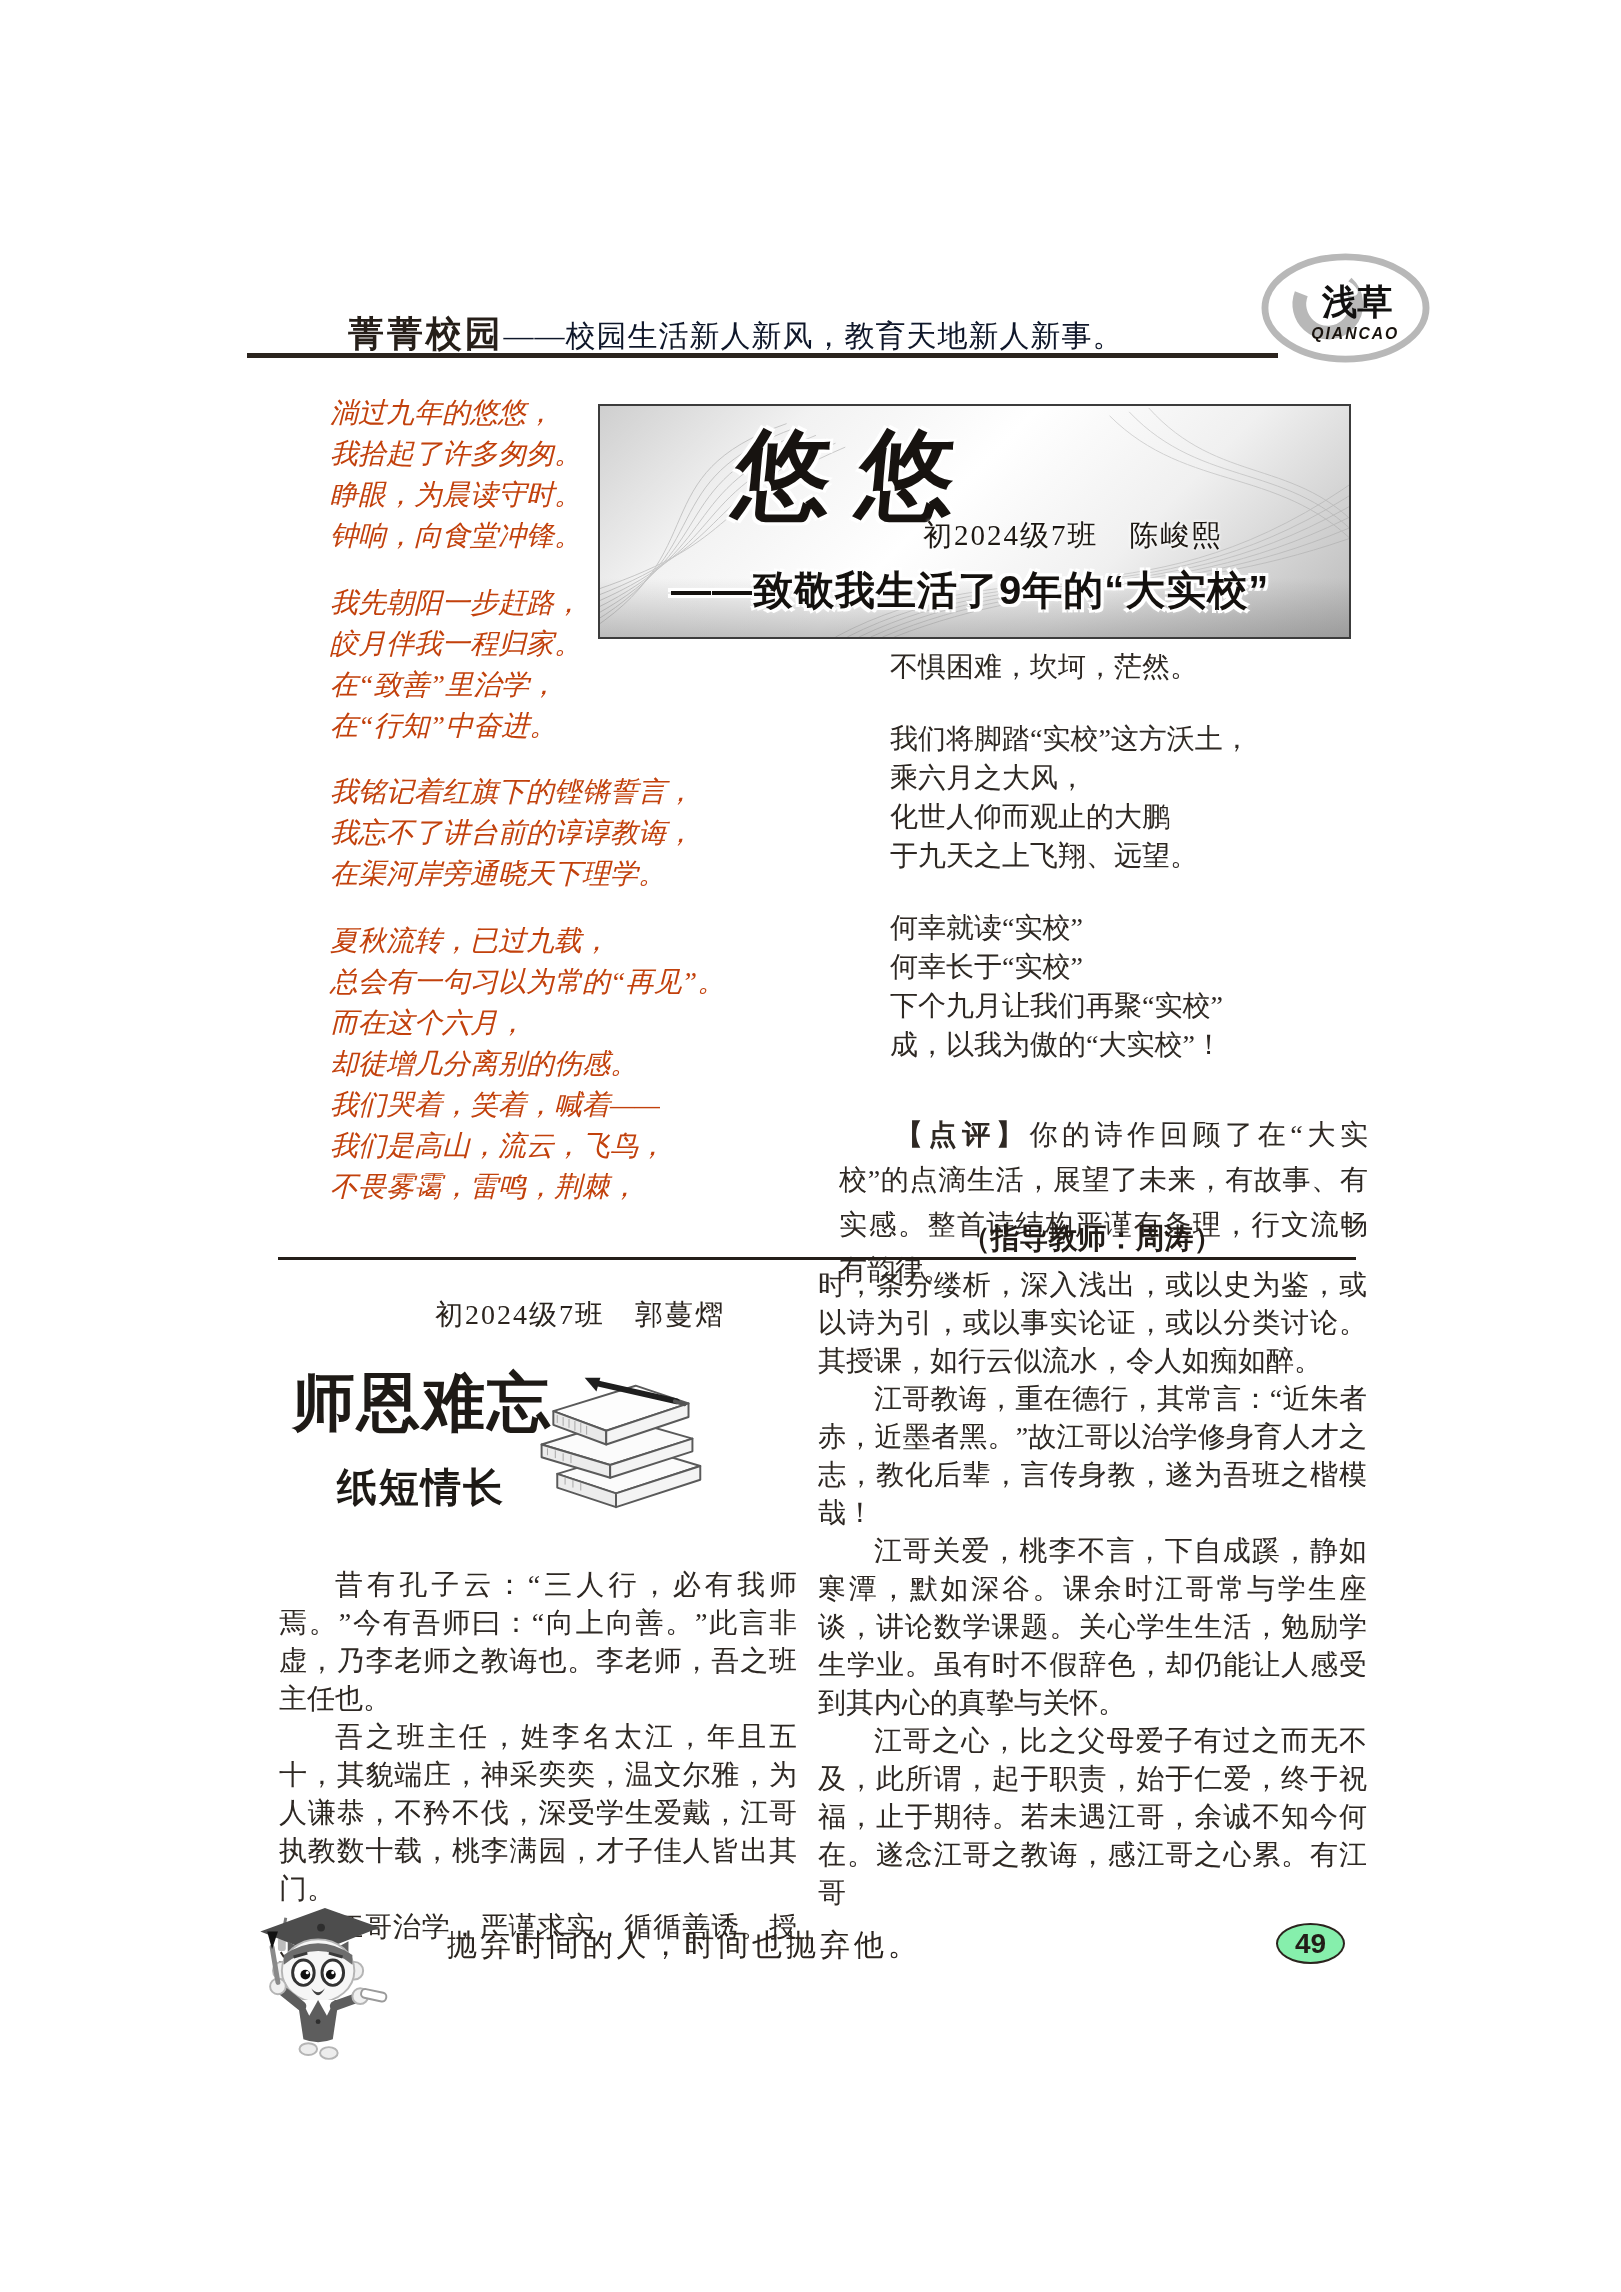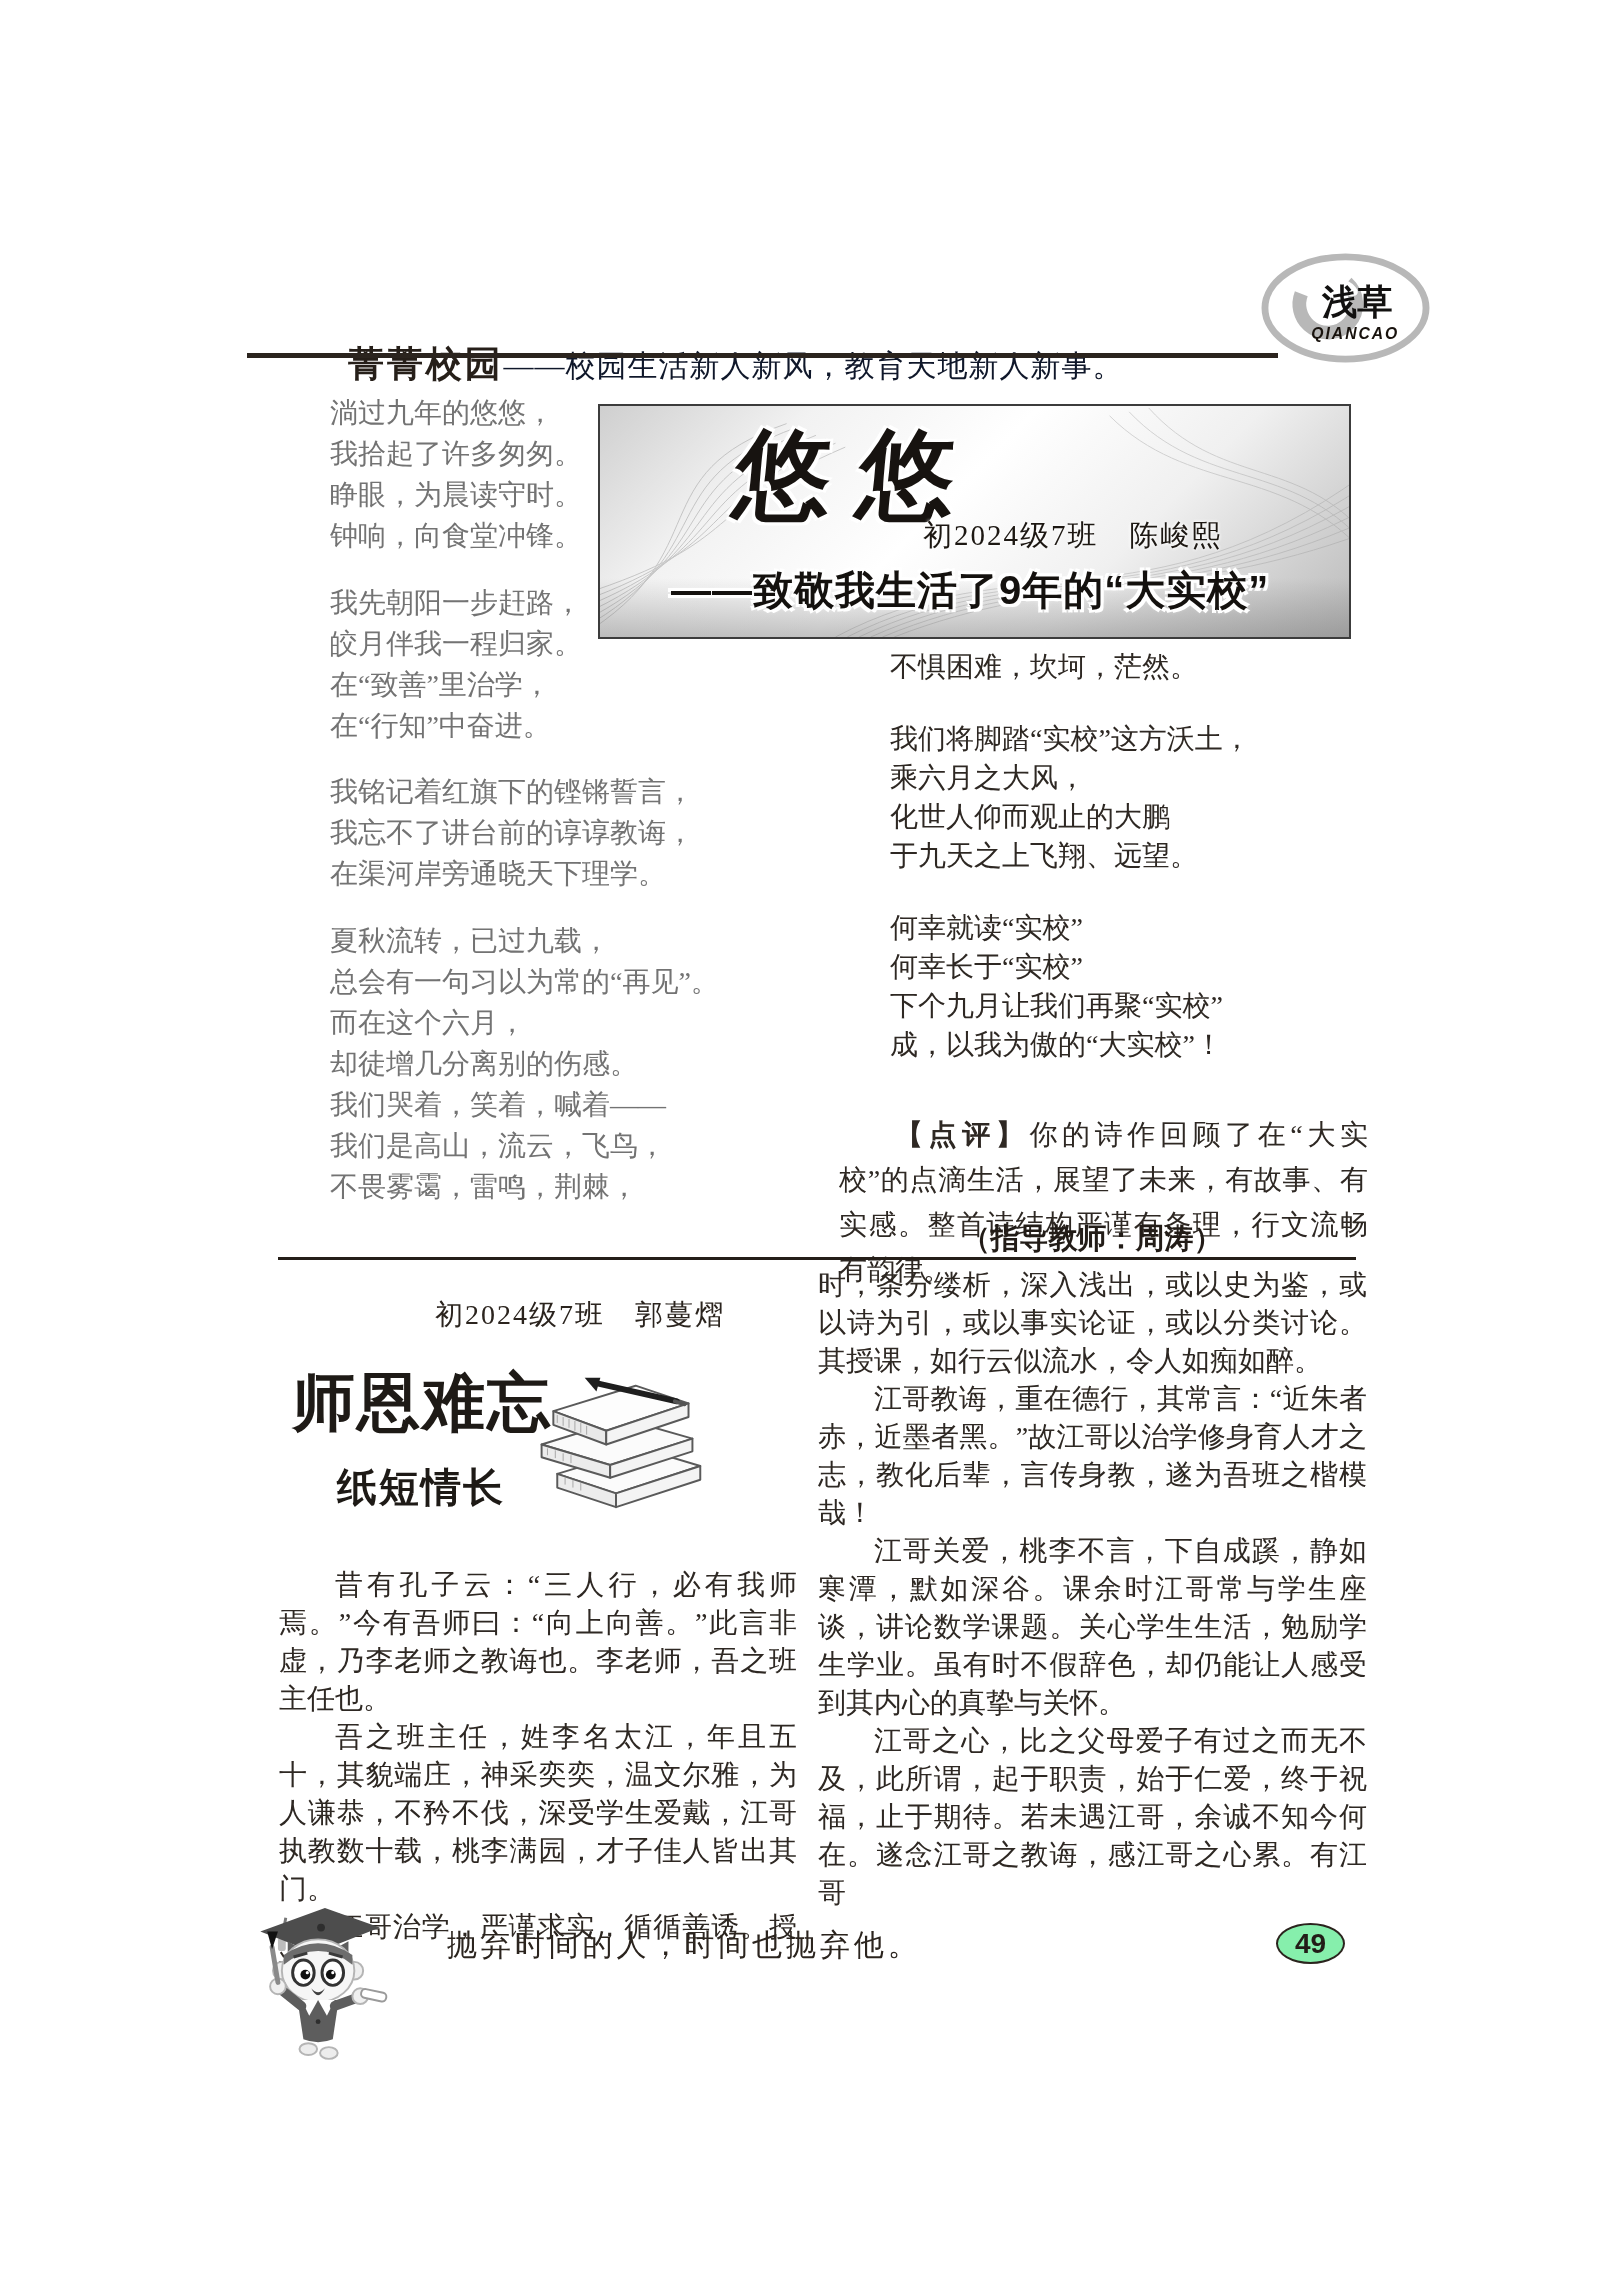--- a/index.html
+++ b/index.html
@@ -2,21 +2,21 @@
 <html><head>
 <meta charset="utf-8">
 <style>
   html,body{margin:0;padding:0;background:#fff;}
   .page{position:relative;width:1621px;height:2293px;background:#ffffff;overflow:hidden;
         color:#2e2823;font-family:"Liberation Serif","DejaVu Serif",serif;}
   .hei{font-family:"Liberation Sans","DejaVu Sans",sans-serif;}
   .song{font-family:"Liberation Serif","DejaVu Serif",serif;}
 
   
-  .header-row{position:absolute;left:348px;top:310px;display:flex;align-items:baseline;white-space:nowrap;margin-top:30px;}
+  .header-row{position:absolute;left:348px;top:310px;display:flex;align-items:baseline;white-space:nowrap;}
   .header-title{font-weight:bold;font-size:36px;letter-spacing:2.9px;color:#261f19;}
   .header-tagline{font-size:30px;color:#0f172a;letter-spacing:1px;}
   .header-rule{position:absolute;left:247px;top:353px;width:1031px;height:4.9px;background:#2b241e;}
 
   
   .logo{position:absolute;left:1259px;top:253px;width:173px;height:110px;}
 
   
   .banner{position:absolute;left:598px;top:404px;width:749px;height:231px;border:2px solid #3c3c3c;
           overflow:hidden;background:linear-gradient(135deg,#cfcfcf 0%,#f2f2f2 22%,#ffffff 45%,#f0f0f0 68%,#b9b9b9 100%);}
@@ -26,21 +26,21 @@
   .banner-title{position:absolute;left:135px;top:5.9px;font-size:96px;font-weight:bold;letter-spacing:27.4px;
                 color:#171310;transform:skewX(-5deg);
                 text-shadow:-2.9px -2.9px 0 #fff,2.9px -2.9px 0 #fff,-2.9px 2.9px 0 #fff,2.9px 2.9px 0 #fff,0 0 6.9px #fff;}
   .banner-author{position:absolute;left:323px;top:110px;font-size:29px;color:#1d1813;letter-spacing:2px;
                  text-shadow:0 0 3.9px #fff,0 0 3.9px #fff;}
   .banner-subtitle{position:absolute;left:71px;top:157px;font-size:40px;font-weight:bold;color:#14110e;
                    letter-spacing:1px;white-space:nowrap;
                    text-shadow:-2.9px -2.9px 0 #fff,2.9px -2.9px 0 #fff,-2.9px 2.9px 0 #fff,2.9px 2.9px 0 #fff,0 0 5.9px #fff;}
 
   
-  .poem-left{position:absolute;left:330px;top:392px;font-size:28px;color:#737373;}
+  .poem-left{position:absolute;left:330px;top:392px;font-size:28px;color:#c2410c;font-style:italic;}
   .poem-left .line{line-height:41px;white-space:nowrap;}
   .poem-right{position:absolute;left:890px;top:647px;font-size:28px;color:#2e2823;}
   .poem-right .line{line-height:39px;white-space:nowrap;}
   .blank{height:25.5px !important;line-height:25.5px !important;}
   .poem-right .blank{height:33px !important;}
 
   
   .comment{position:absolute;left:839px;top:1084px;width:529px;font-size:28px;line-height:45px;
            text-align:justify;text-indent:2em;color:#2e2823;}
   .comment-label{font-weight:bold;font-family:"Liberation Sans","DejaVu Sans",sans-serif;letter-spacing:1px;}

